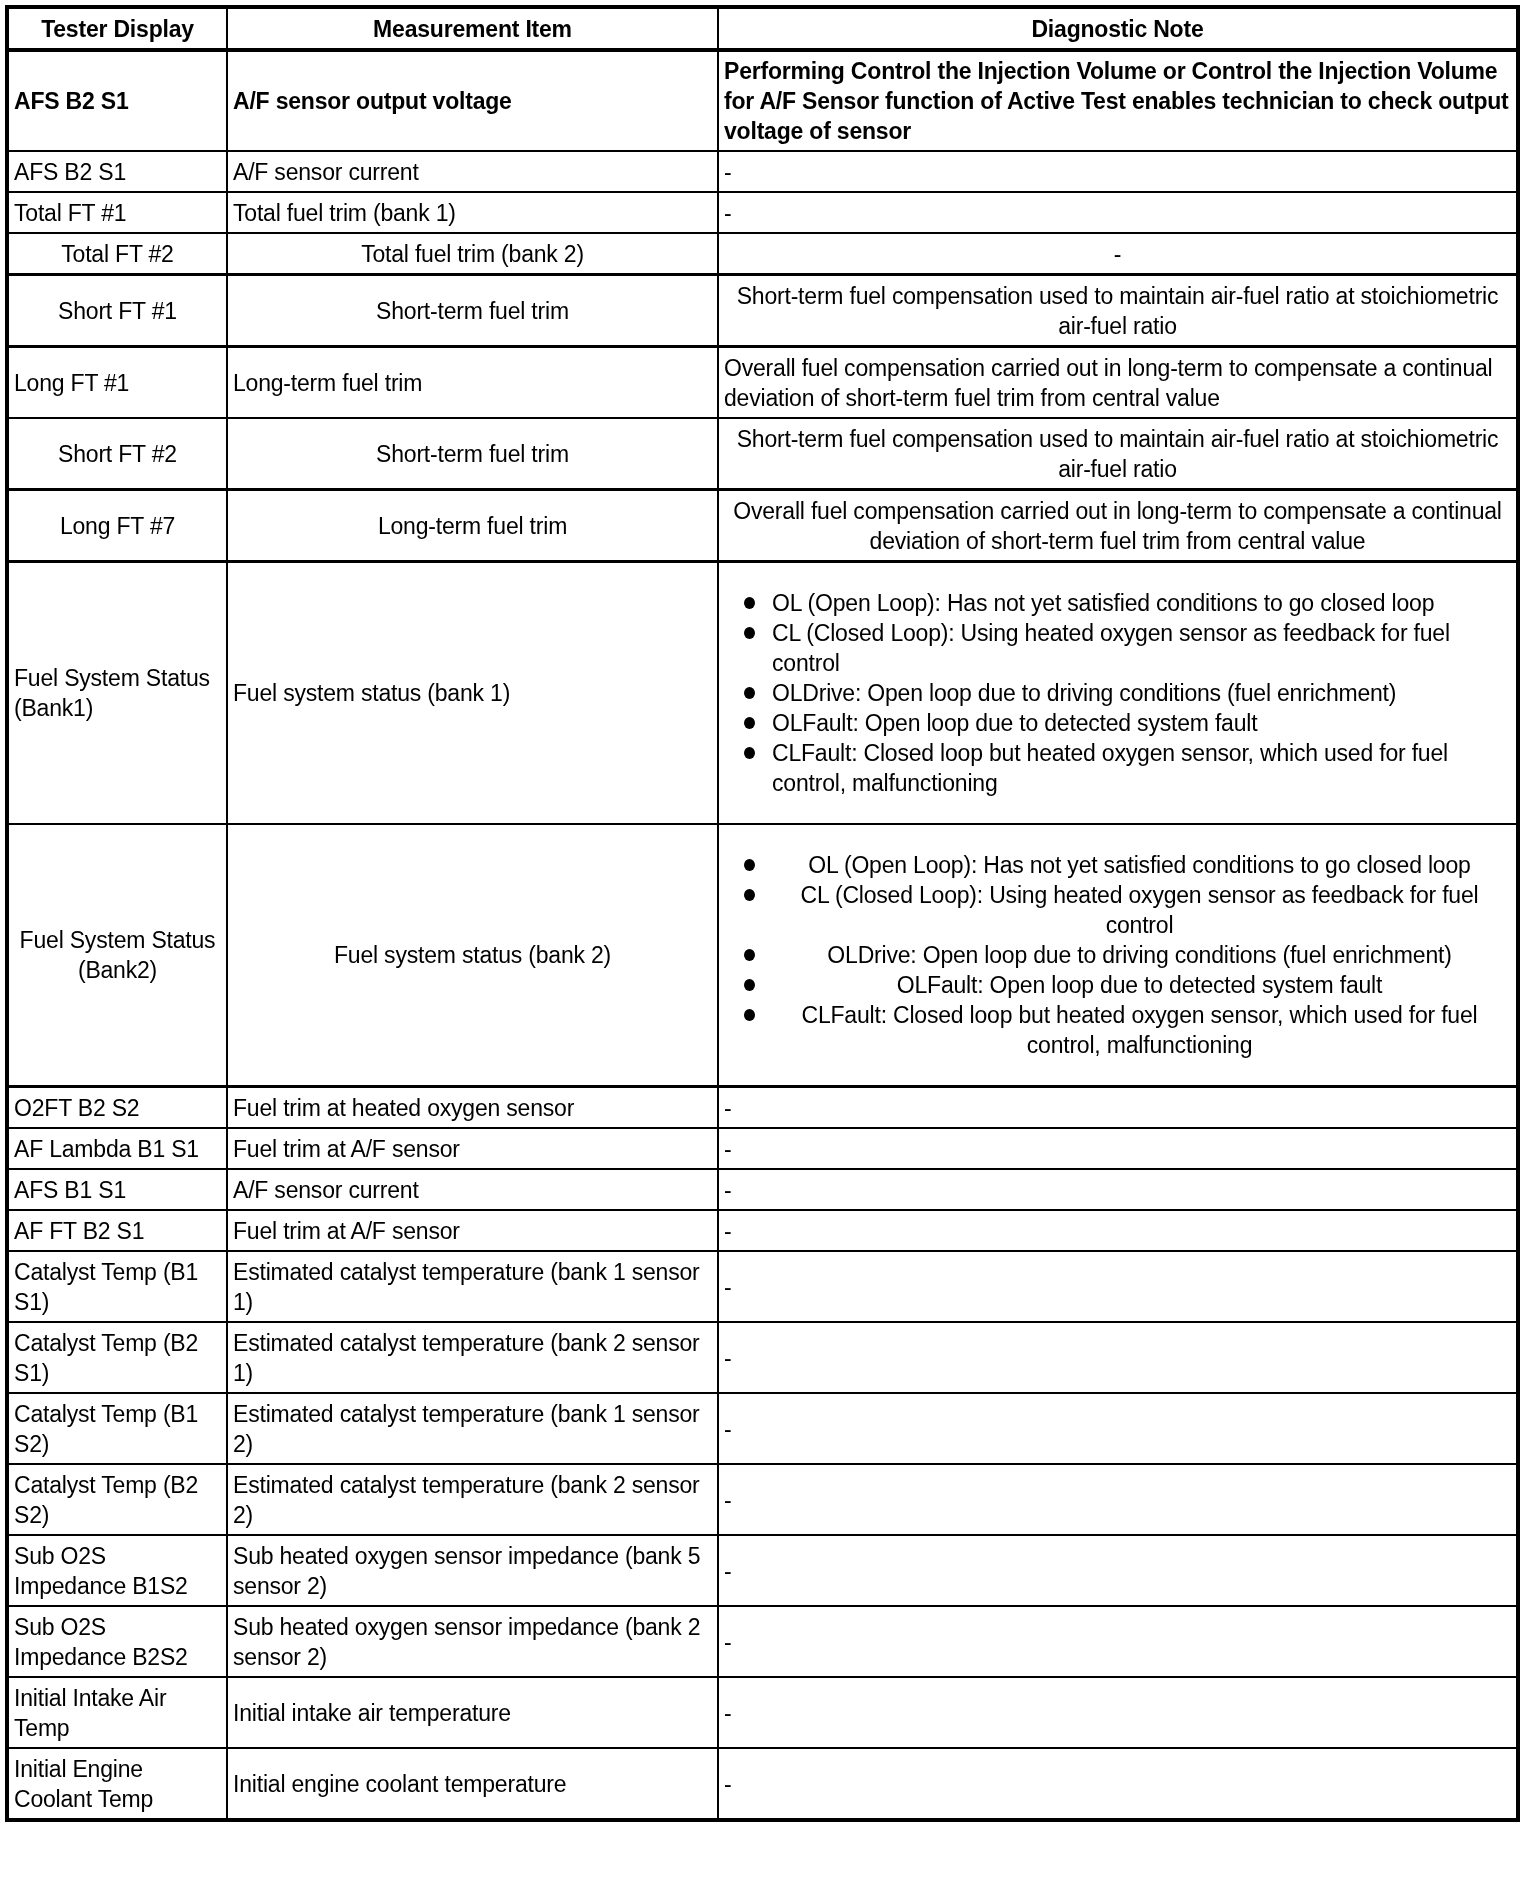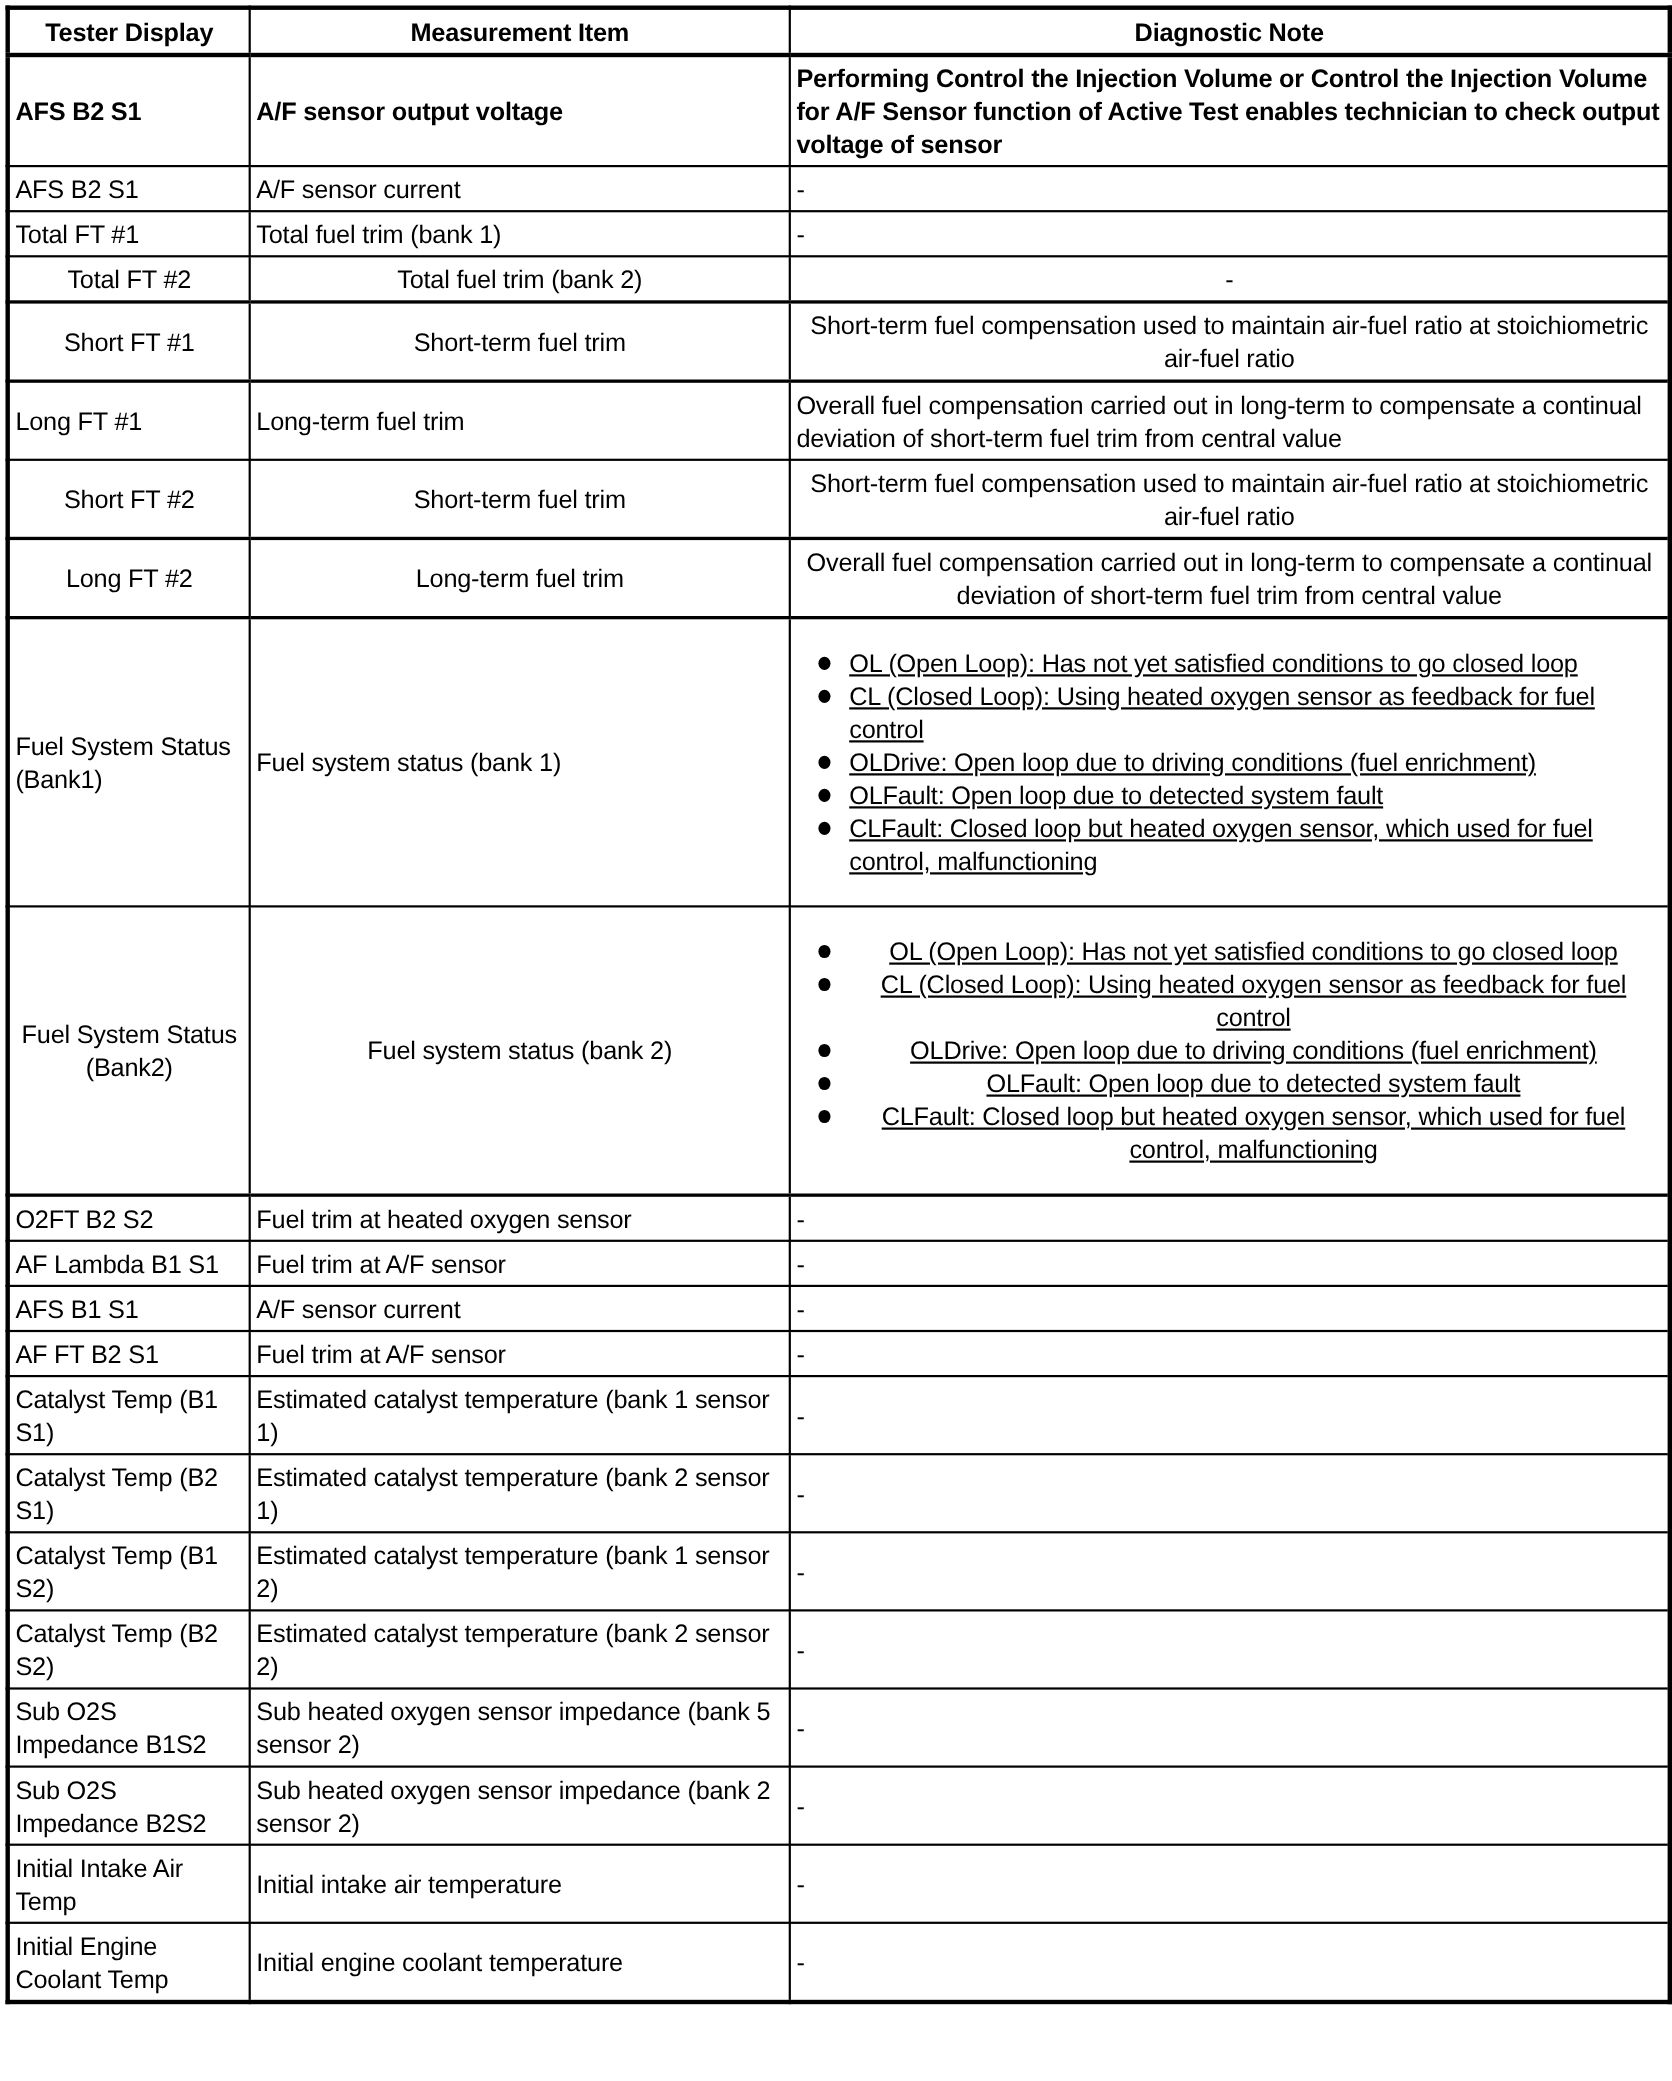--- a/index.html
+++ b/index.html
@@ -53,21 +53,20 @@
       text-align: center;
     }
     .data-table tr.h1 td { height: 39px; }
     .data-table tr.h2 td { height: 69px; }
     .data-table tr.h3 td { height: 98px; font-weight: bold; }
     .data-table tr.h-list td { height: 260px; }
     .note-list {
       list-style: none;
       margin: 0;
       padding: 0;
-      text-decoration: underline;
     }
     .note-list li {
       position: relative;
       padding-left: 48px;
       padding-right: 4px;
     }
     .note-list li .bullet {
       position: absolute;
       left: 20px;
       top: 9px;
@@ -123,21 +122,21 @@
       <td>Long FT #1</td>
       <td>Long-term fuel trim</td>
       <td>Overall fuel compensation carried out in long-term to compensate a continual deviation of short-term fuel trim from central value</td>
     </tr>
     <tr class="h2 thick-bottom">
       <td>Short FT #2</td>
       <td>Short-term fuel trim</td>
       <td>Short-term fuel compensation used to maintain air-fuel ratio at stoichiometric air-fuel ratio</td>
     </tr>
     <tr class="h2 thick-bottom">
-      <td>Long FT #2</td>
+      <td>Long FT #7</td>
       <td>Long-term fuel trim</td>
       <td>Overall fuel compensation carried out in long-term to compensate a continual deviation of short-term fuel trim from central value</td>
     </tr>
     <tr class="h-list">
       <td>Fuel System Status (Bank1)</td>
       <td>Fuel system status (bank 1)</td>
       <td>
         <ul class="note-list">
           <li><span class="bullet"></span><span>OL (Open Loop): Has not yet satisfied conditions to go closed loop</span></li>
           <li><span class="bullet"></span><span>CL (Closed Loop): Using heated oxygen sensor as feedback for fuel control</span></li>

